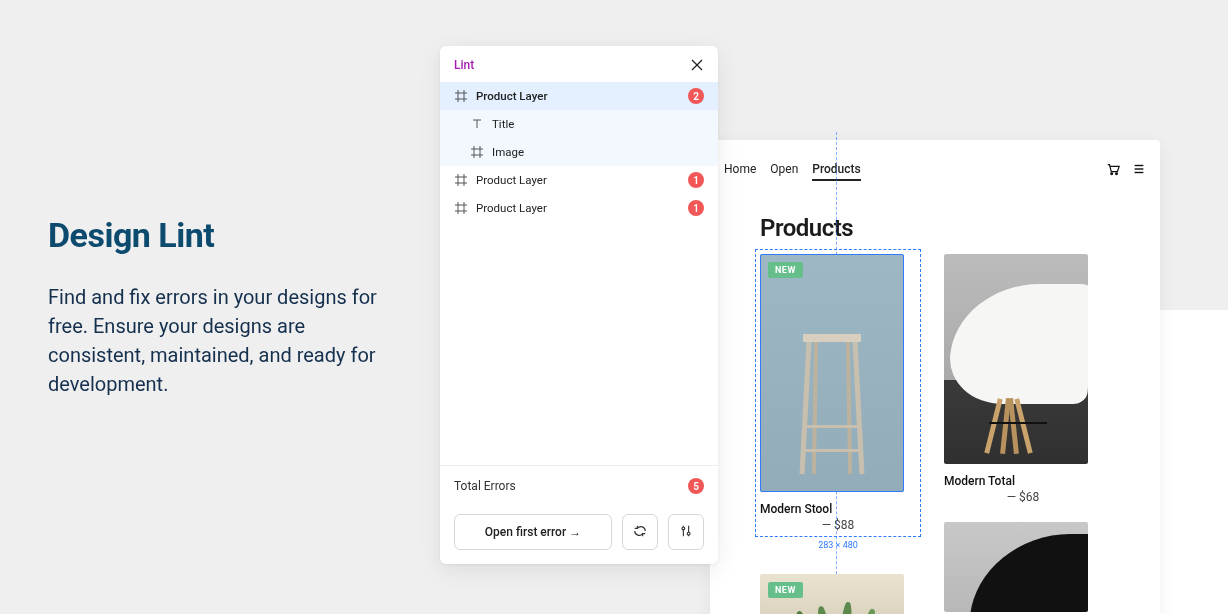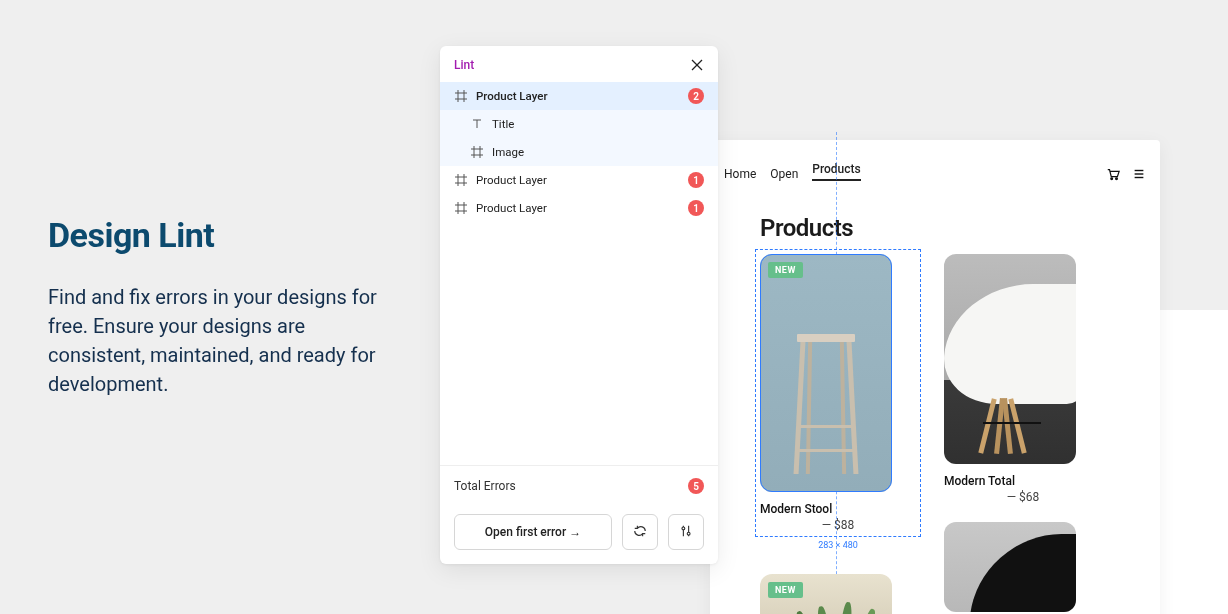--- a/index.html
+++ b/index.html
@@ -179,21 +179,21 @@
     background: #ffffff;
     z-index: 1;
   }
 
   .nav {
     position: absolute;
     top: 22px;
     left: 14px;
     right: 14px;
     display: flex;
-    align-items: flex-end;
+    align-items: flex-start;
     font-size: 12px;
     color: #222;
   }
   .nav .nav-link {
     margin-right: 14px;
     cursor: pointer;
   }
   .nav .nav-link.active {
     font-weight: 500;
     border-bottom: 2px solid #222;
@@ -233,23 +233,23 @@
   .col {
     width: 158px;
     display: flex;
     flex-direction: column;
   }
   .product {
     position: relative;
     margin-bottom: 18px;
   }
   .product .img {
-    width: 132px;
+    width: 144px;
     height: 210px;
-    border-radius: 12px;
+    border-radius: 2px;
     position: relative;
     overflow: hidden;
   }
   .product .img.short { height: 90px; }
 
   .tag-new {
     position: absolute;
     top: 8px;
     left: 8px;
     background: #66bf8b;

